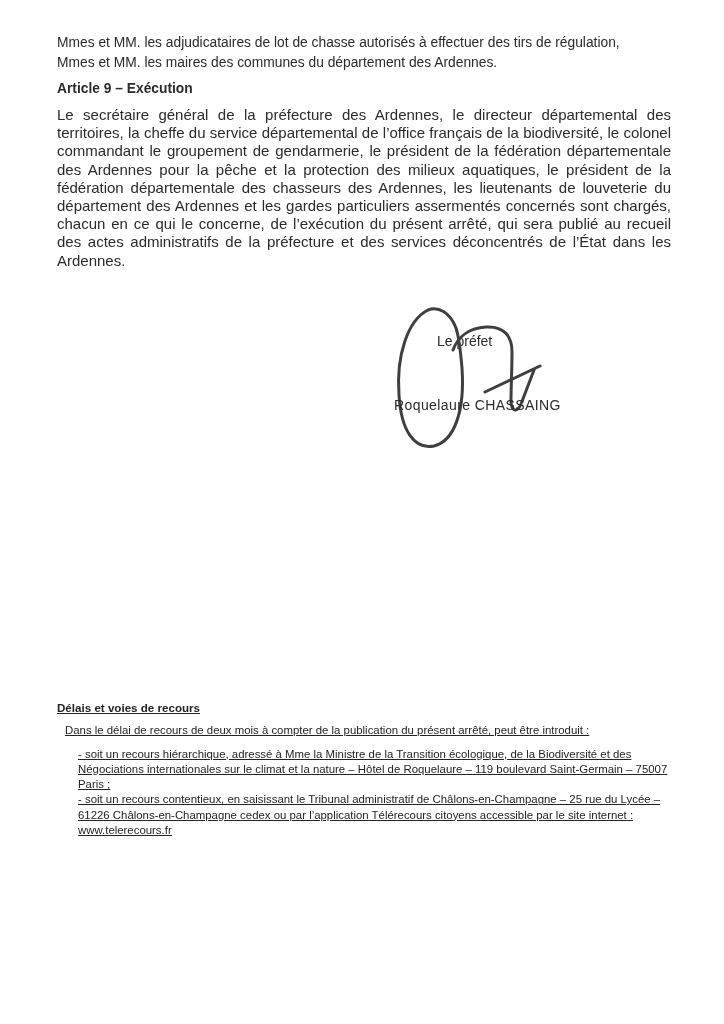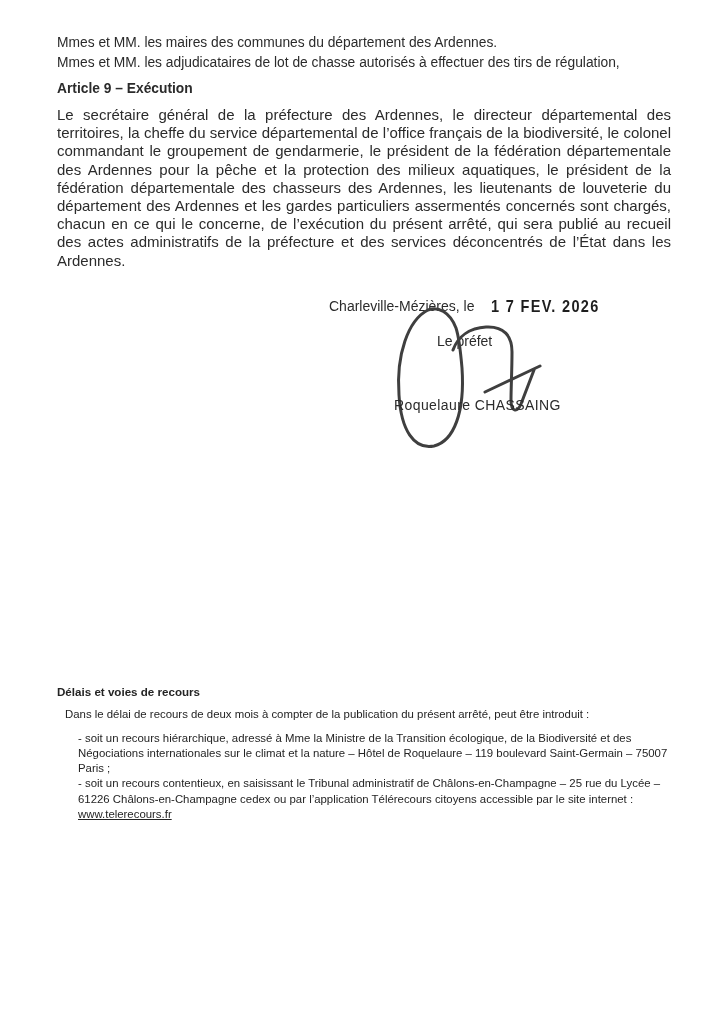--- a/index.html
+++ b/index.html
@@ -62,55 +62,53 @@
     font-size: 14px;
     letter-spacing: 0.4px;
   }
   .signature-svg {
     position: absolute;
     left: 390px; top: 300px;
     width: 160px; height: 158px;
   }
   .recours-block {
     position: absolute;
-    left: 57px; top: 684px;
+    left: 57px; top: 700px;
     width: 618px;
     font-size: 11.4px;
     line-height: 15.3px;
     color: #242424;
+    text-decoration: underline;
   }
   .recours-heading {
     font-weight: bold;
     font-size: 11.6px;
     margin: 0 0 8px 0;
   }
   .recours-intro { margin: 8px; }
   .recours-item { margin: 0 0 0 21px; }
   .recours-link {
     color: #242424;
     text-decoration: underline;
   }
 </style>
 </head>
 <body>
 
 <div class="page">
 
   <div class="intro-block">
+    <div>Mmes et MM. les adjudicataires de lot de chasse autorisés à effectuer des tirs de régulation,</div>
     <div>Mmes et MM. les maires des communes du département des Ardennes.</div>
-    <div>Mmes et MM. les adjudicataires de lot de chasse autorisés à effectuer des tirs de régulation,</div>
   </div>
 
   <div class="article-heading">Article 9 – Exécution</div>
 
   <div class="article-body">Le secrétaire général de la préfecture des Ardennes, le directeur départemental des territoires, la cheffe du service départemental de l’office français de la biodiversité, le colonel commandant le groupement de gendarmerie, le président de la fédération départementale des Ardennes pour la pêche et la protection des milieux aquatiques, le président de la fédération départementale des chasseurs des Ardennes, les lieutenants de louveterie du département des Ardennes et les gardes particuliers assermentés concernés sont chargés, chacun en ce qui le concerne, de l’exécution du présent arrêté, qui sera publié au recueil des actes administratifs de la préfecture et des services déconcentrés de l’État dans les Ardennes.</div>
 
-  <div class="place-date">
-    <span>Charleville-Mézières, le</span><span class="date-stamp">1 7 FEV. 2026</span>
-  </div>
 
   <div class="prefet-title">Le préfet</div>
 
   <svg class="signature-svg" viewBox="0 0 160 158" xmlns="http://www.w3.org/2000/svg">
     <g fill="none" stroke="#3f3f3f" stroke-width="3" stroke-linecap="round" stroke-linejoin="round">
       <path d="M 66 28 C 60 12, 48 6, 38 10 C 18 20, 6 55, 9 95 C 11 130, 24 150, 44 146 C 64 141, 75 112, 72 68 C 70 45, 68 34, 66 28 Z"></path>
       <path d="M 63 50 C 68 36, 80 28, 96 27 C 114 26, 122 36, 122 52 C 122 70, 121 88, 121 100 C 121 112, 127 113, 131 104 L 144 70"></path>
       <path d="M 95 92 L 150 66"></path>
     </g>
   </svg>

